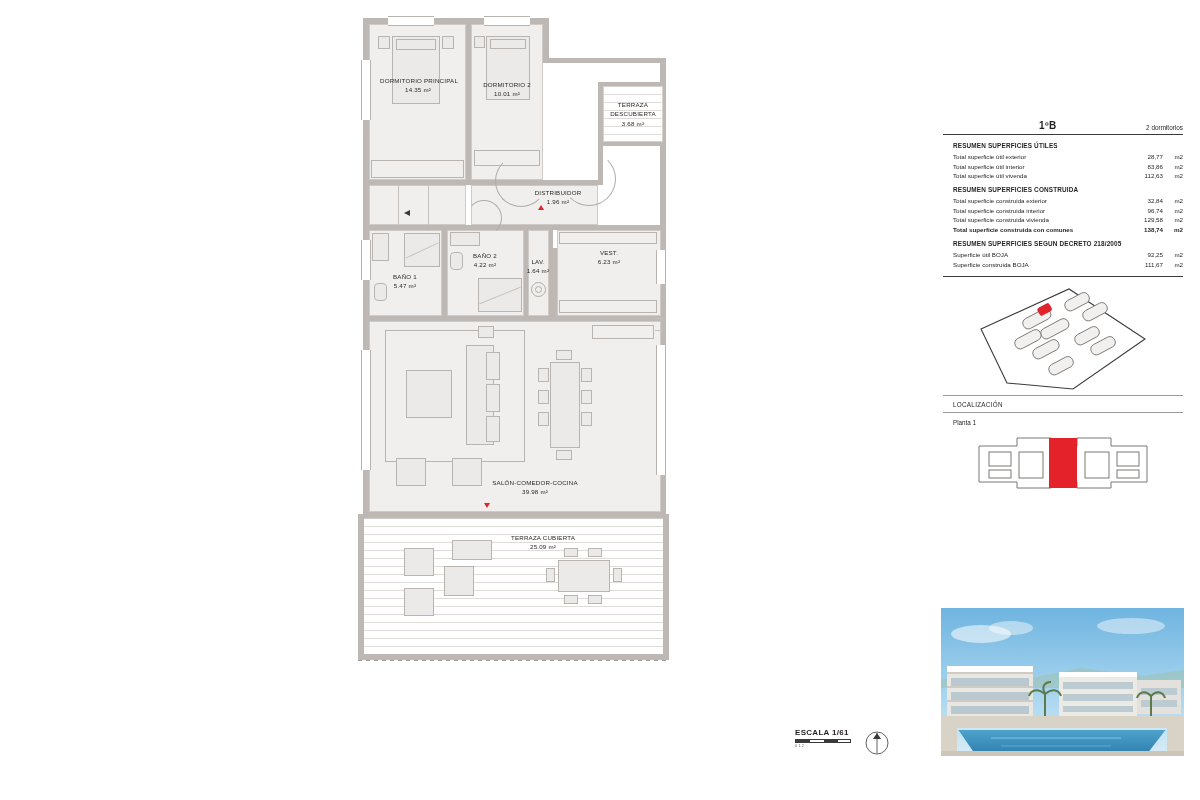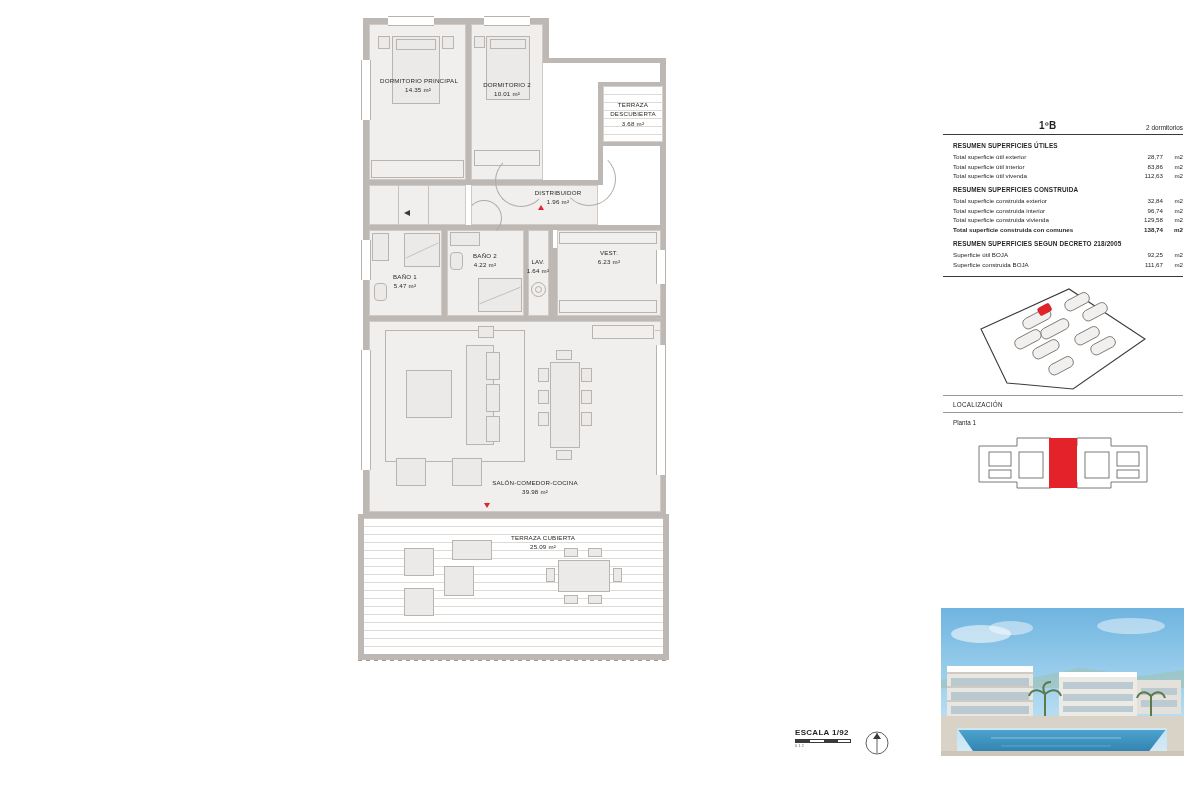--- a/index.html
+++ b/index.html
@@ -442,21 +442,21 @@
     <path d="M50,130 L180,130" stroke="#7fc3e0" stroke-width="1.5" opacity="0.7"></path>
     <path d="M60,138 L170,138" stroke="#7fc3e0" stroke-width="1.2" opacity="0.5"></path>
 
     <rect x="0" y="118" width="16" height="30" fill="#d9d2c6"></rect>
     <rect x="226" y="118" width="17" height="30" fill="#d9d2c6"></rect>
     <rect x="0" y="143" width="243" height="5" fill="#cdc5b8"></rect>
   </svg>
 </div>
 
 <div id="scalebar">
-  <div class="esc">ESCALA 1/92</div>
+  <div class="esc">ESCALA 1/61</div>
   <div style="margin-top:2px; width:56px; height:4px; background:linear-gradient(90deg,#3a3a3a 0 14px,#ffffff 14px 28px,#3a3a3a 28px 42px,#ffffff 42px 56px); border:0.5px solid #3a3a3a;"></div>
   <div class="ticklbl">0    1      2</div>
 </div>
 
 <div class="northwrap">
   <svg width="30" height="30" viewBox="0 0 30 30">
     <circle cx="15" cy="15" r="11" fill="none" stroke="#3a3a3a" stroke-width="0.8"></circle>
     <path d="M15,5 L15,25" stroke="#3a3a3a" stroke-width="0.8"></path>
     <path d="M15,5 L11,11 L19,11 Z" fill="#3a3a3a"></path>
   </svg>

